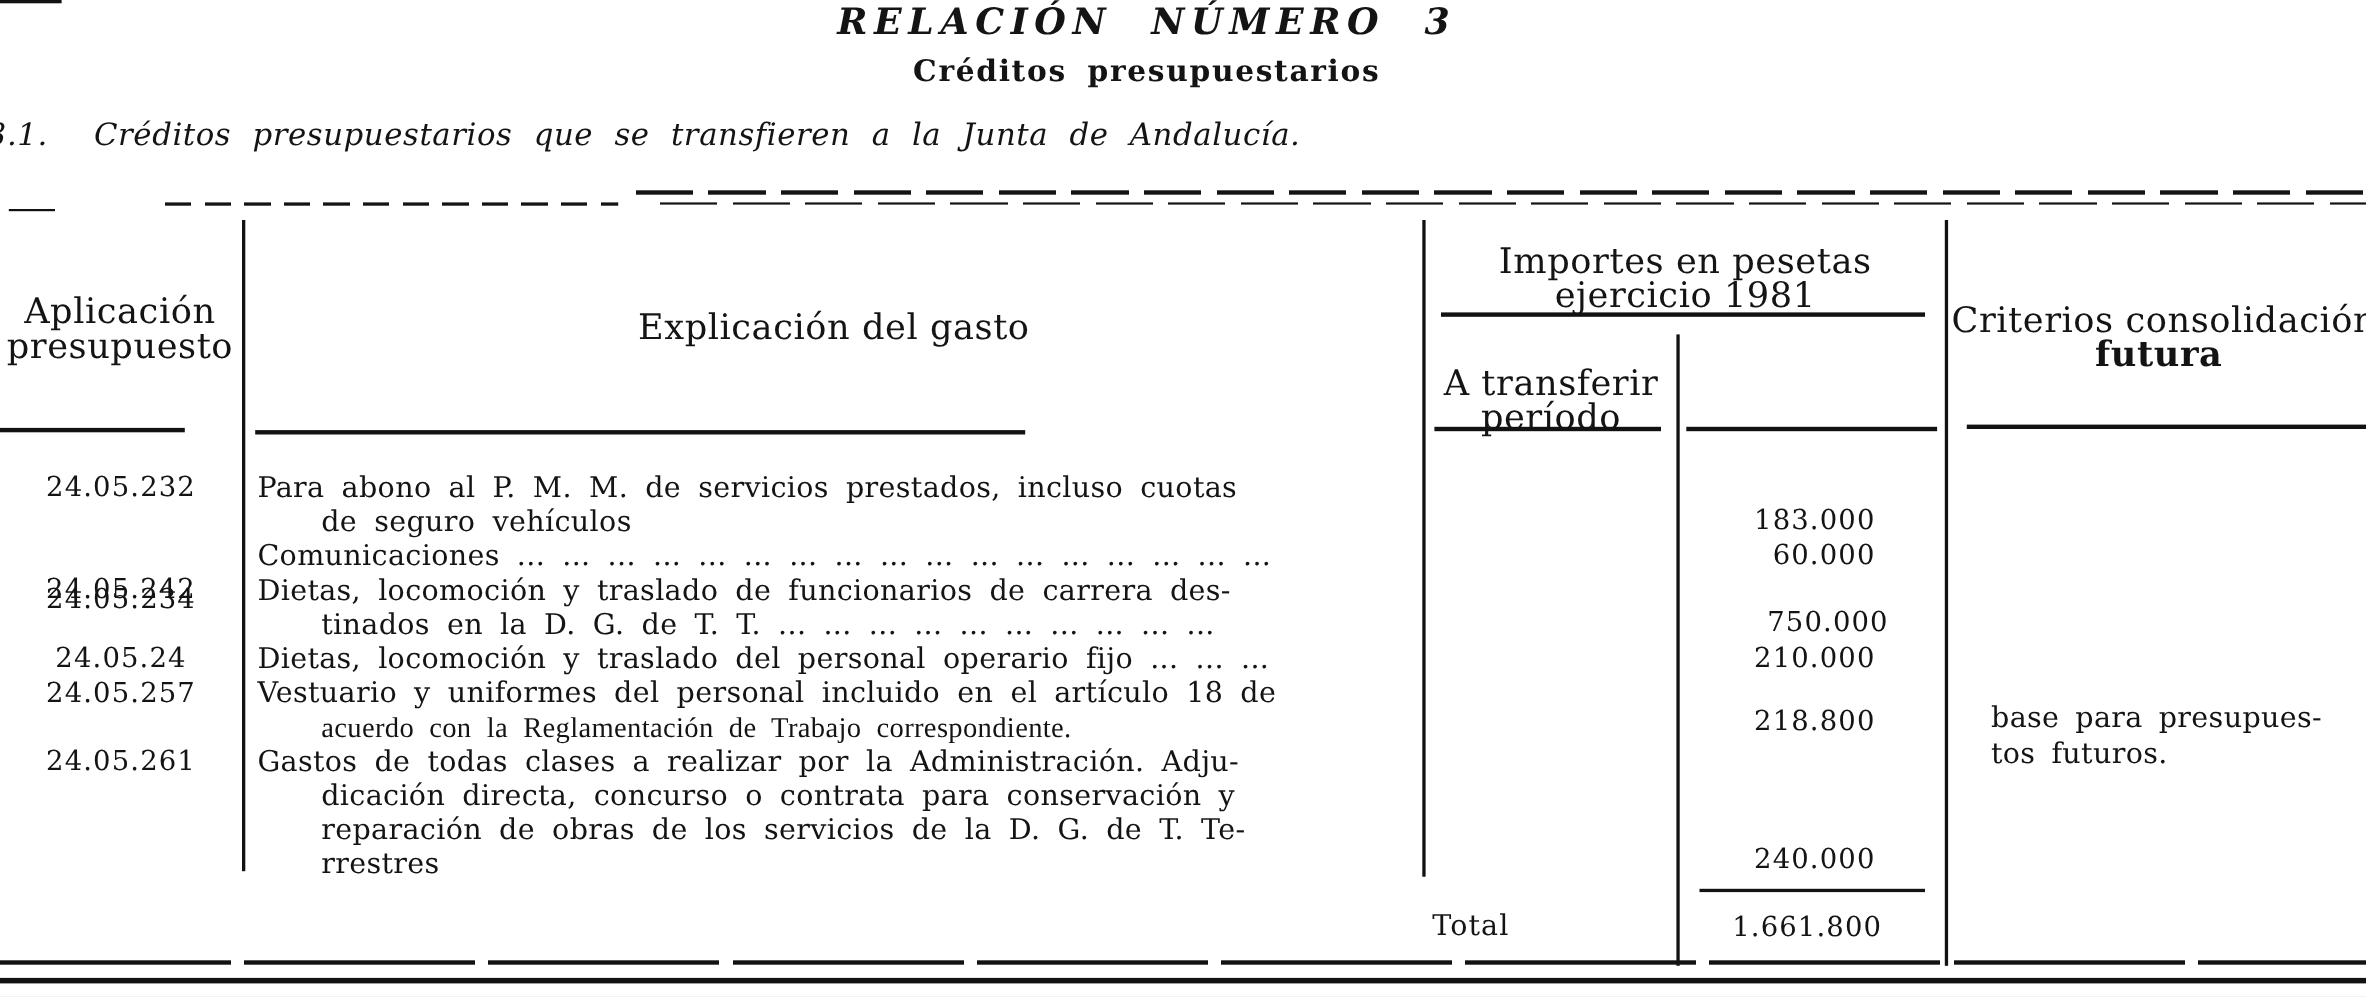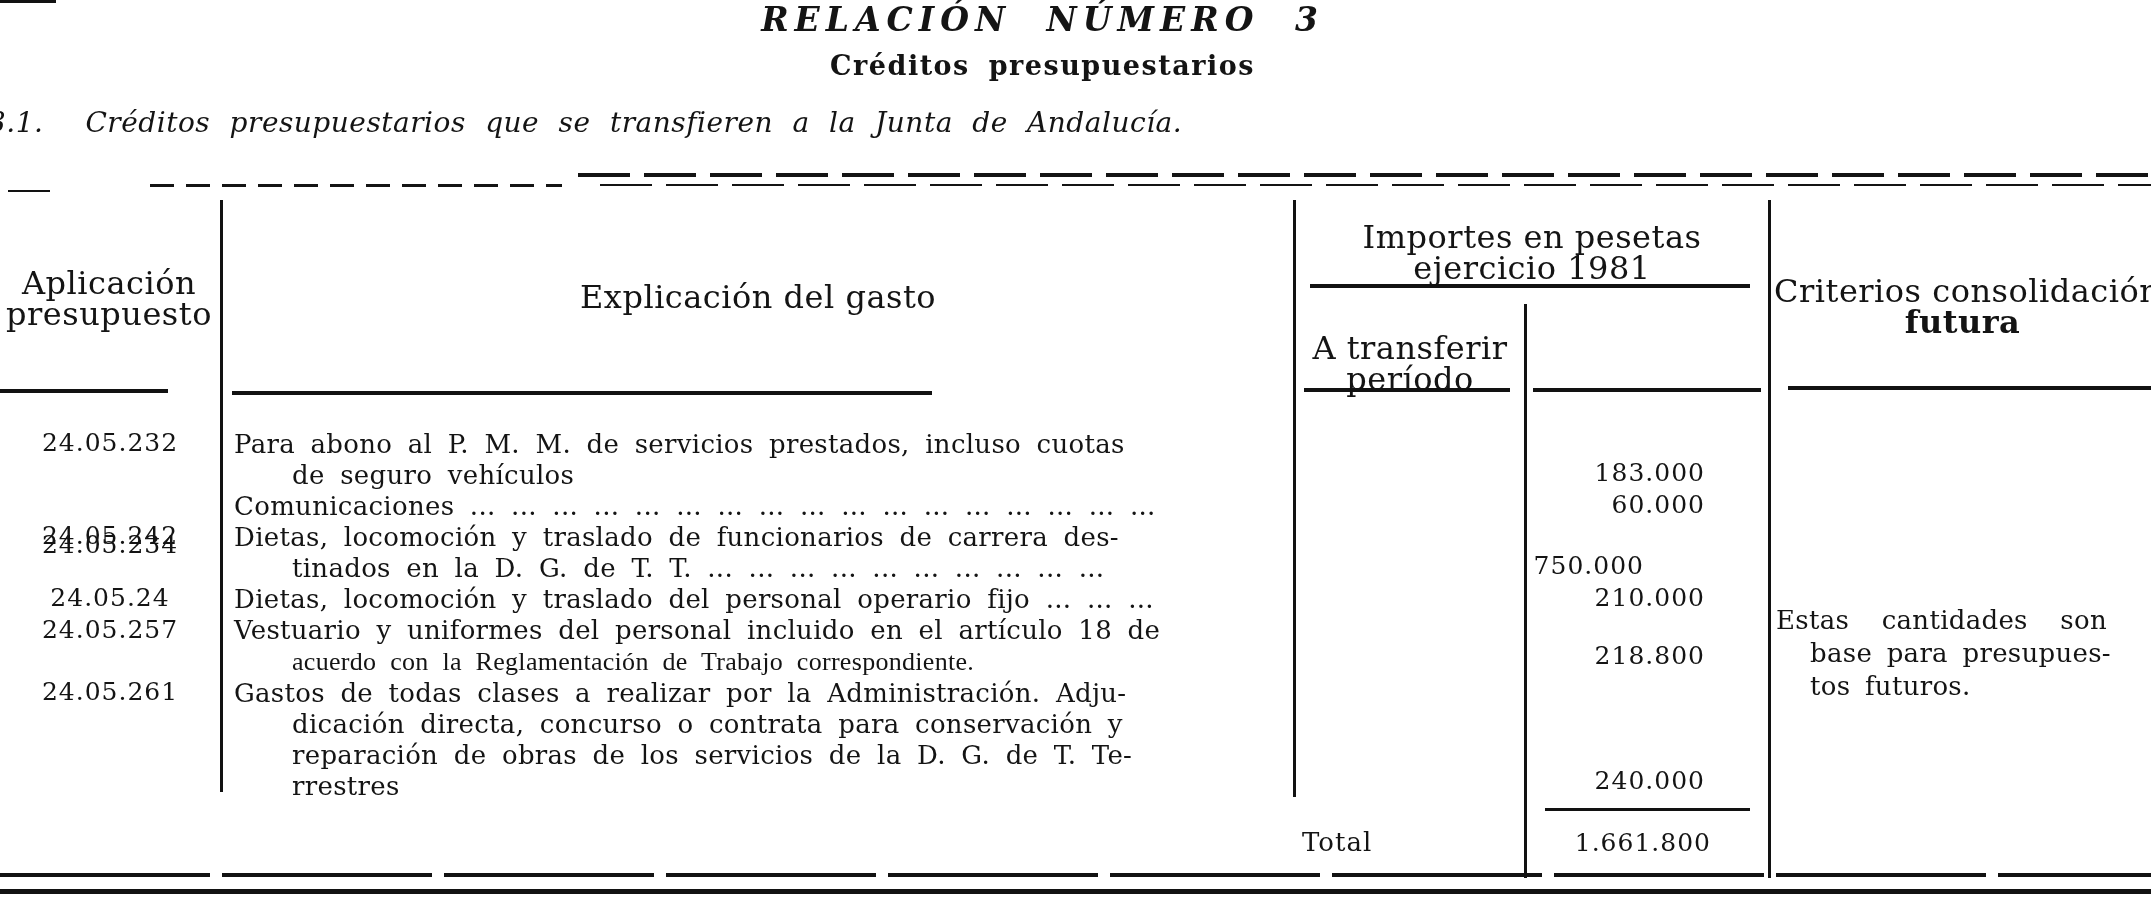--- a/index.html
+++ b/index.html
@@ -112,26 +112,25 @@
   <div class="abs exp" style="left:234px;top:584px;">Dietas, locomoción y traslado del personal operario fijo ... ... ...</div>
   <div class="abs exp" style="left:234px;top:615px;">Vestuario y uniformes del personal incluido en el artículo 18 de</div>
   <div class="abs exp" style="left:292px;top:647px;font-family:Liberation Serif, serif;">acuerdo con la Reglamentación de Trabajo correspondiente.</div>
   <div class="abs exp" style="left:234px;top:678px;">Gastos de todas clases a realizar por la Administración. Adju-</div>
   <div class="abs exp" style="left:292px;top:709px;">dicación directa, concurso o contrata para conservación y</div>
   <div class="abs exp" style="left:292px;top:740px;">reparación de obras de los servicios de la D. G. de T. Te-</div>
   <div class="abs exp" style="left:292px;top:771px;">rrestres</div>
 
   <div class="abs right amt" style="left:1527px;top:458px;width:178px;">183.000</div>
   <div class="abs right amt" style="left:1527px;top:490px;width:178px;">60.000</div>
-  <div class="abs right amt" style="left:1466px;top:551px;width:178px;">750.000</div>
+  <div class="abs right amt" style="left:1527px;top:551px;width:178px;padding-left:12px;">750.000</div>
   <div class="abs right amt" style="left:1527px;top:583px;width:178px;">210.000</div>
   <div class="abs right amt" style="left:1527px;top:641px;width:178px;">218.800</div>
   <div class="abs right amt" style="left:1527px;top:766px;width:178px;">240.000</div>
 
-  <div class="abs note note-wide" style="left:1776px;top:605px;width:372px;">Estas cantidades son</div>
   <div class="abs note note-ind" style="left:1776px;top:638px;width:372px;">base para presupues-</div>
   <div class="abs note note-ind" style="left:1776px;top:671px;width:372px;">tos futuros.</div>
 
   <div class="abs hrule" style="left:1545px;top:808px;width:205px;height:3px;"></div>
   <div class="abs total-lbl" style="left:1302px;top:827px;">Total</div>
   <div class="abs right amt" style="left:1527px;top:828px;width:184px;">1.661.800</div>
 
   <div class="abs dash-bottom" style="position:absolute;left:0;top:873px;width:2151px;height:4px;"></div>
   <div class="abs hrule" style="left:0;top:889px;width:2151px;height:5px;"></div>
 

